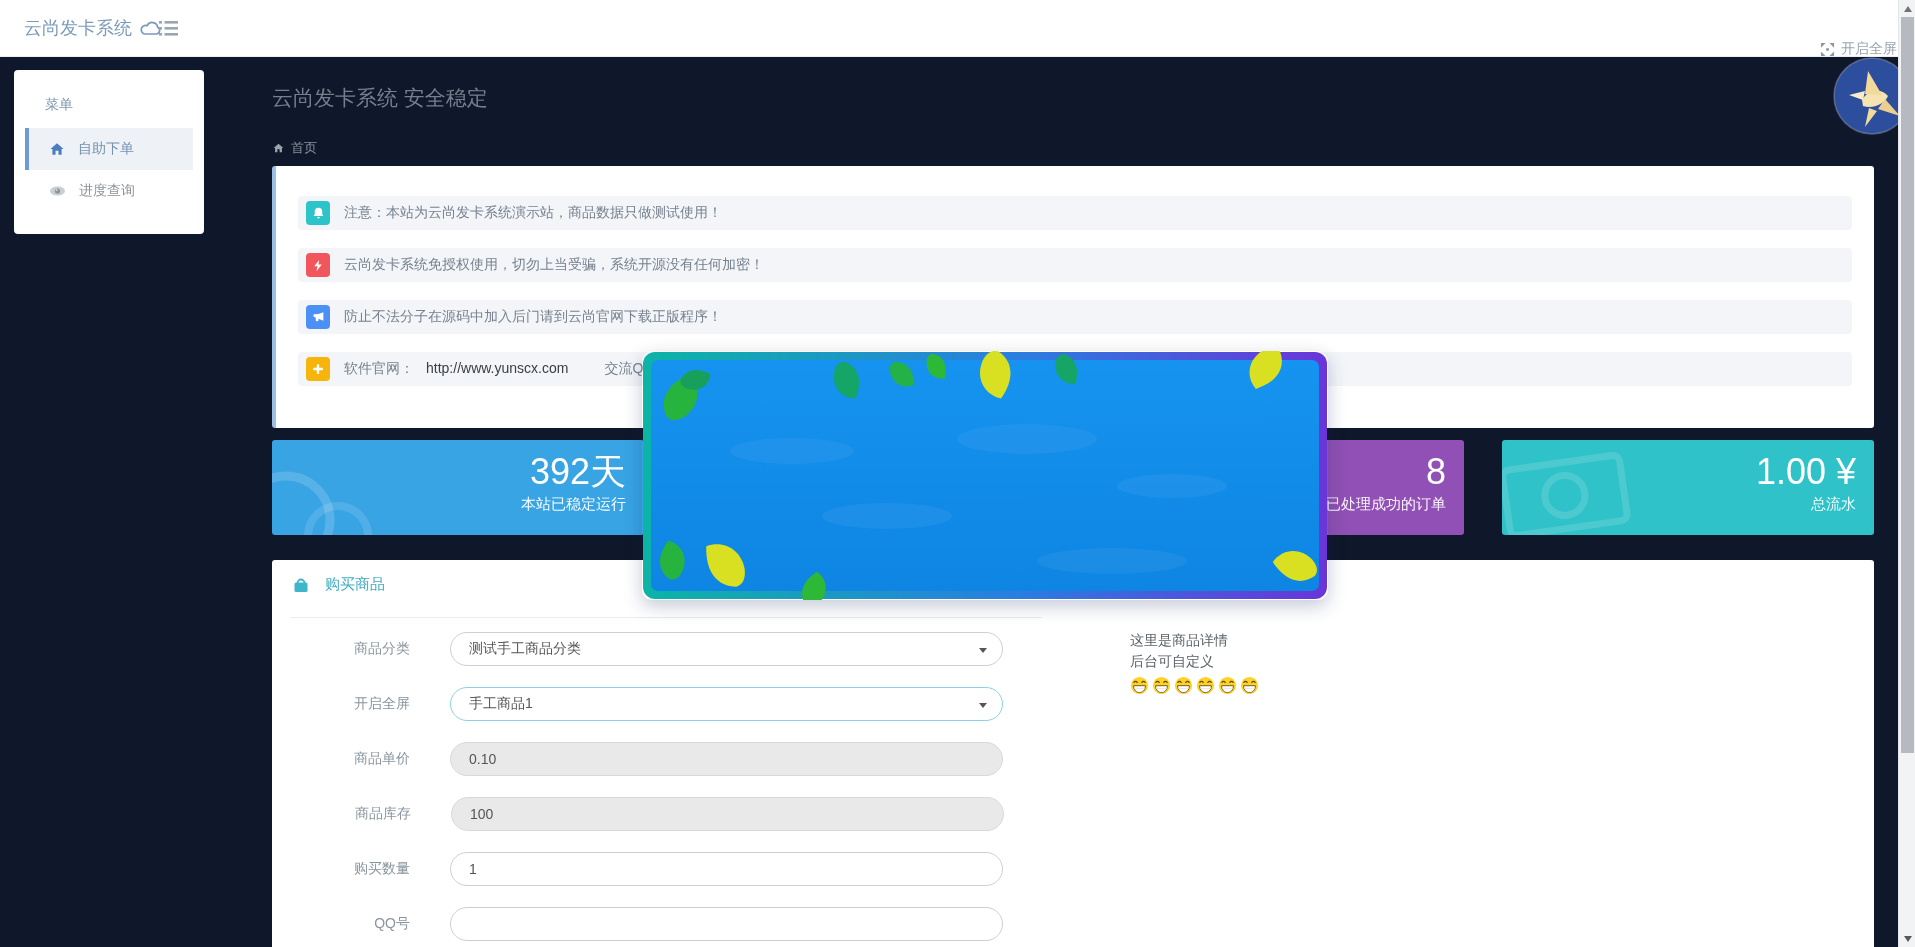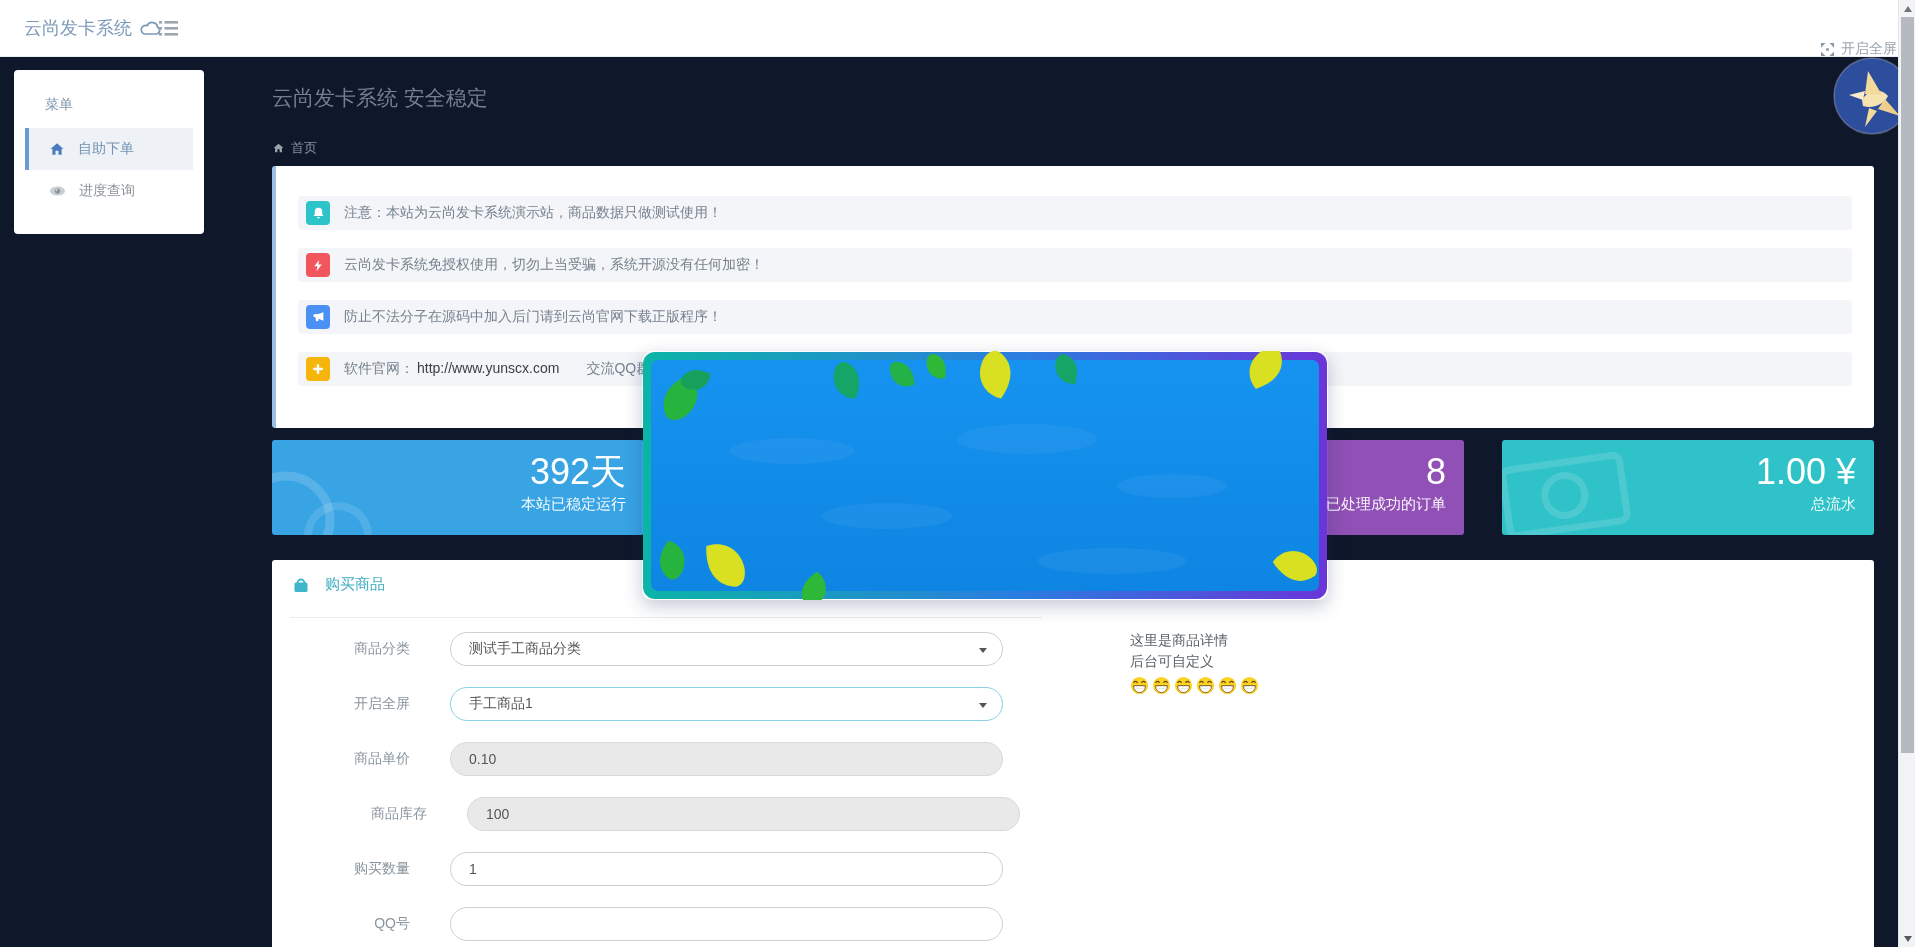--- a/index.html
+++ b/index.html
@@ -21,21 +21,21 @@
 
   
   .page-title { position:absolute; left:272px; top:84px; font-size:21px; font-weight:500; color:#73808c; }
   .breadcrumb { position:absolute; left:272px; top:139px; display:flex; align-items:center; gap:6px; font-size:13px; color:#8a939b; cursor:pointer; }
 
   
   .notice-panel { position:absolute; left:272px; top:166px; width:1602px; height:262px; background:#fff; border-left:4px solid #9cc0e4; border-radius:3px; padding:30px 22px; }
   .alert { height:34px; background:#f3f5f8; border-radius:4px; display:flex; align-items:center; margin-bottom:18px; padding:0 8px; }
   .alert-icon { width:24px; height:24px; border-radius:4px; display:flex; align-items:center; justify-content:center; flex:0 0 24px; margin-right:14px; }
   .alert-text { font-size:14px; color:#76828e; }
-  .alert-url { color:#3a4046; margin:0 3px; }
+  .alert-url { color:#3a4046; margin:0 12px; }
   .alert-suffix { margin-left:24px; }
 
   
   .stat-card { position:absolute; top:440px; width:372px; height:95px; border-radius:3px; color:#fff; overflow:hidden; }
   .stat-card .inner { position:absolute; right:18px; top:10px; text-align:right; }
   .stat-value { font-size:36px; line-height:44px; font-weight:400; }
   .stat-label { font-size:15px; margin-top:1px; opacity:.95; }
   .watermark { position:absolute; left:-14px; top:8px; opacity:1; }
 
   
@@ -222,21 +222,21 @@
         <span>手工商品1</span>
         <span class="caret"></span>
       </div>
     </div>
     <div class="frow" style="left:18px; top:182px">
       <span class="flabel">商品单价</span>
       <div class="field disabled">
         <input disabled="" value="0.10" style="">
       </div>
     </div>
-    <div class="frow" style="left:35px; top:237px">
+    <div class="frow" style="left:19px; top:237px">
       <span class="flabel">商品库存</span>
       <div class="field disabled">
         <input disabled="" value="100" style="">
       </div>
     </div>
     <div class="frow" style="left:18px; top:292px">
       <span class="flabel">购买数量</span>
       <div class="field">
         <input value="1" style="">
       </div>

